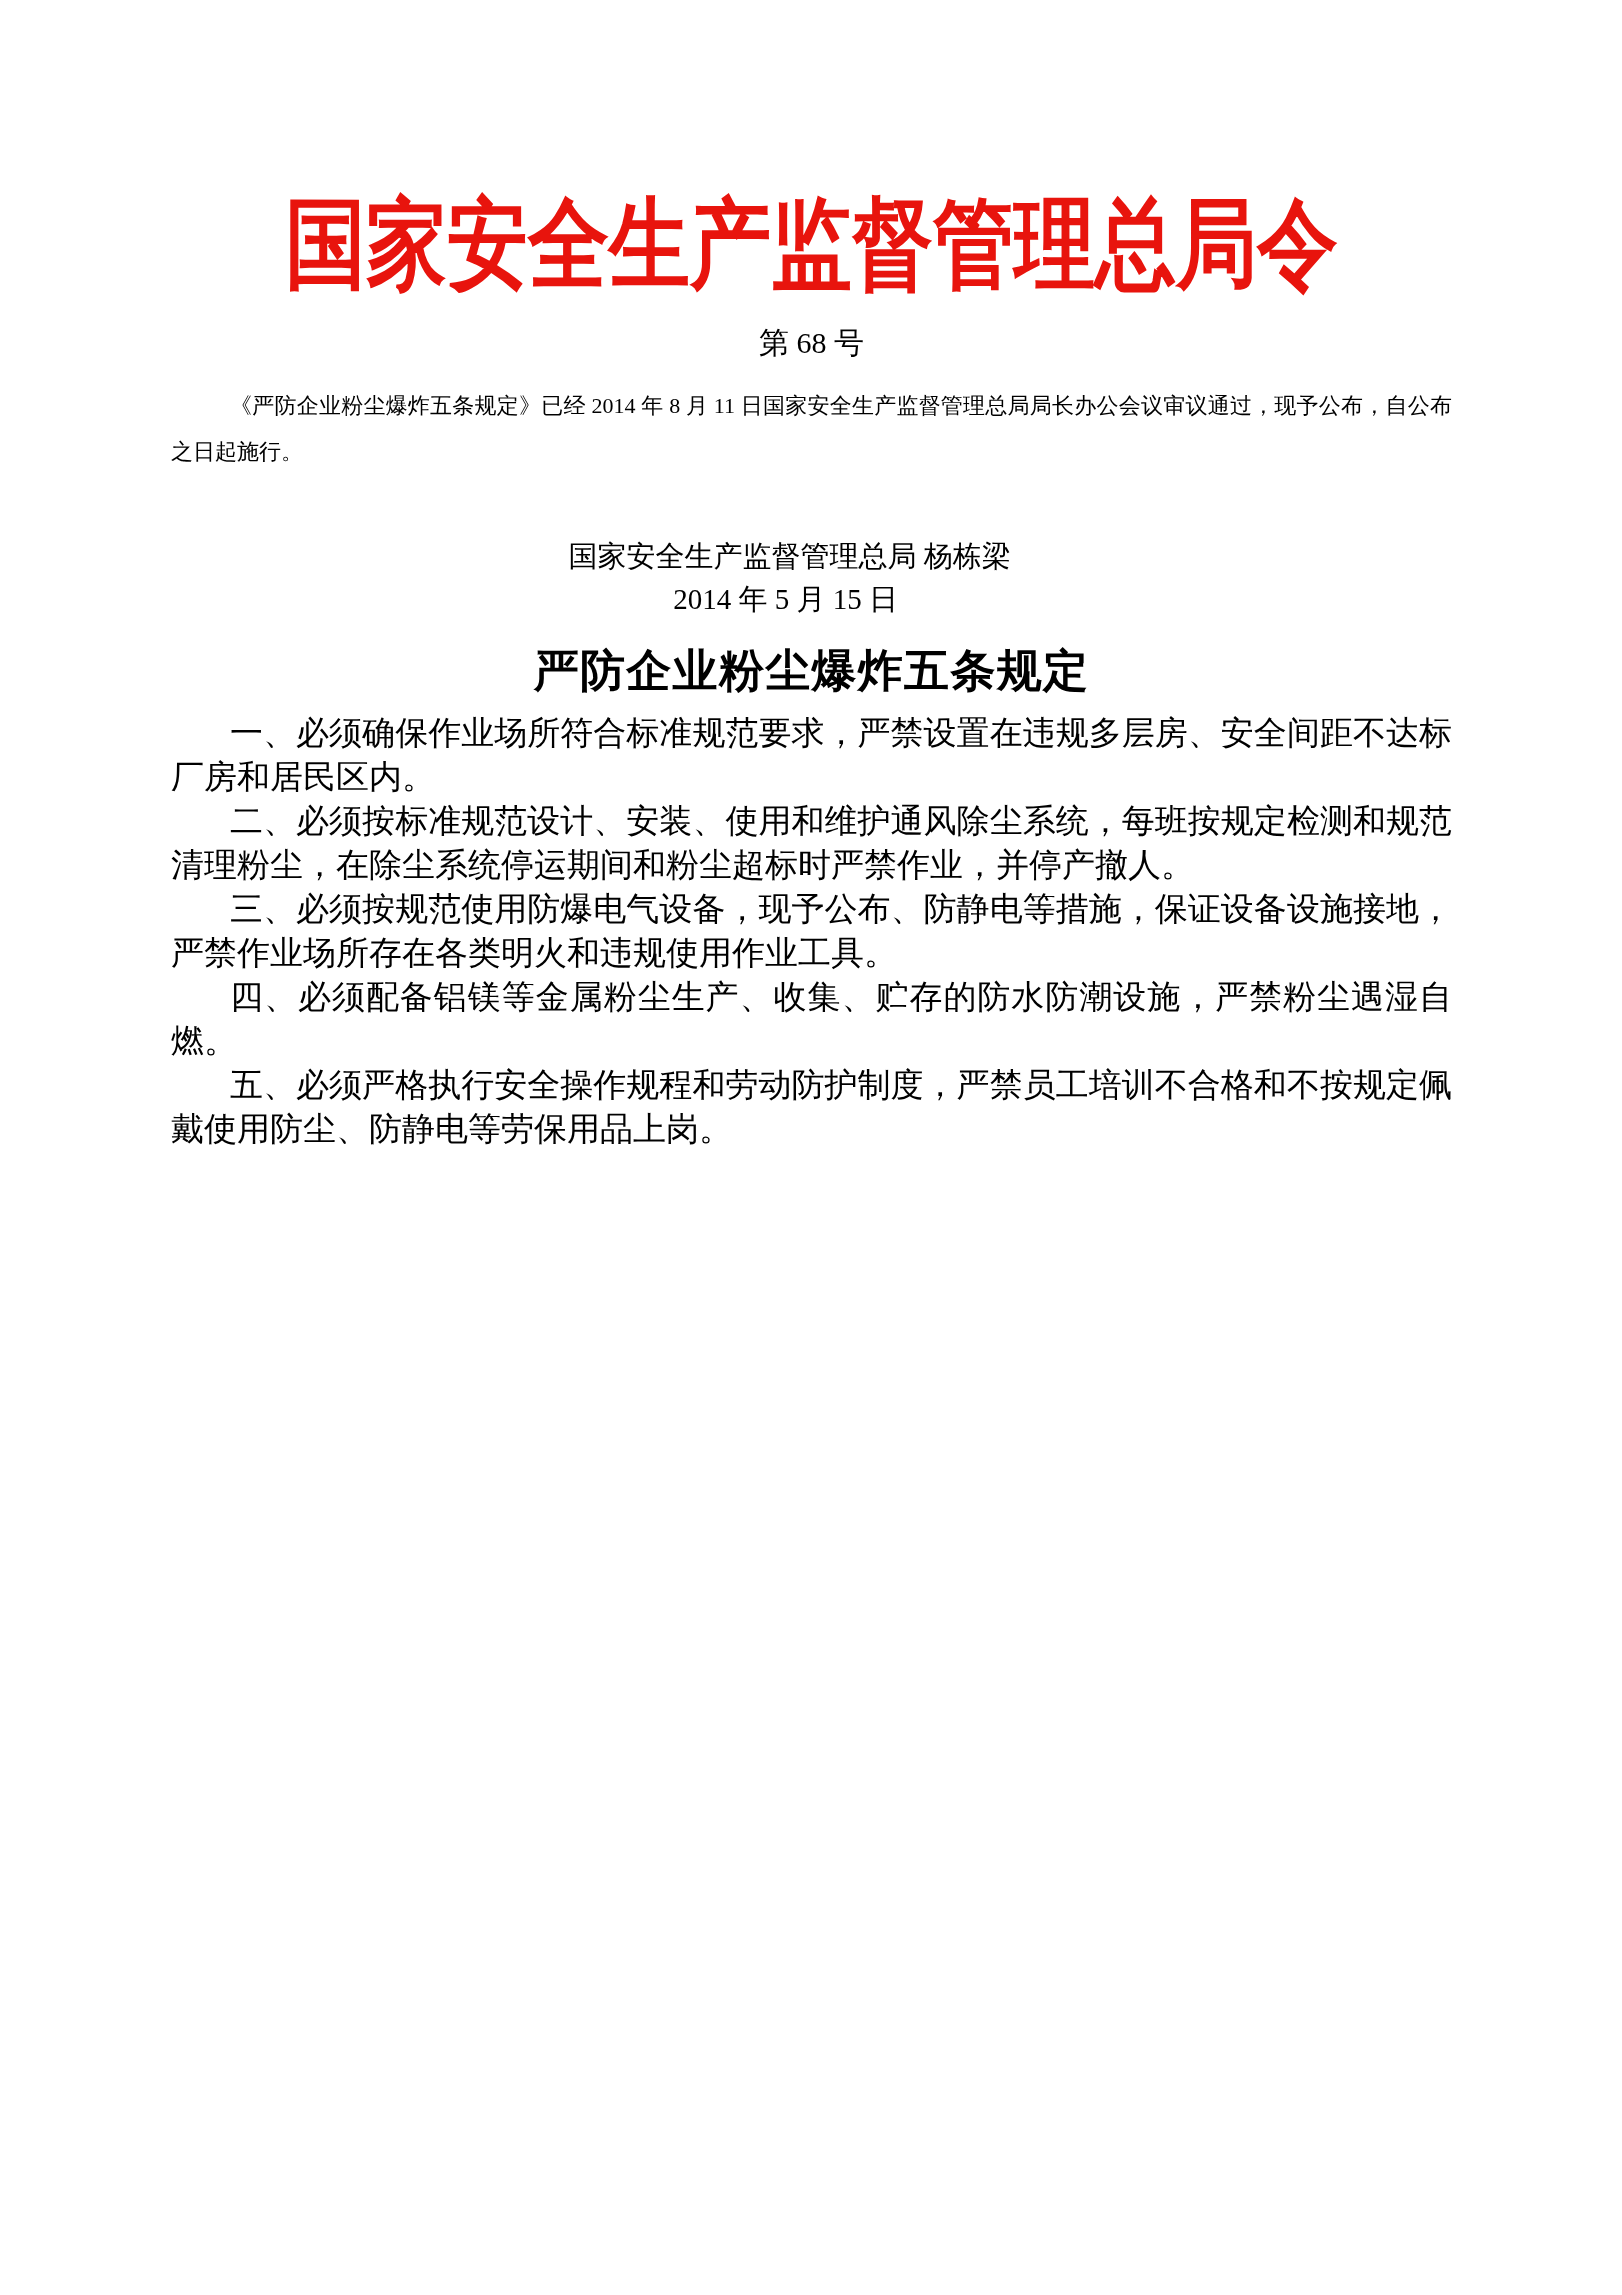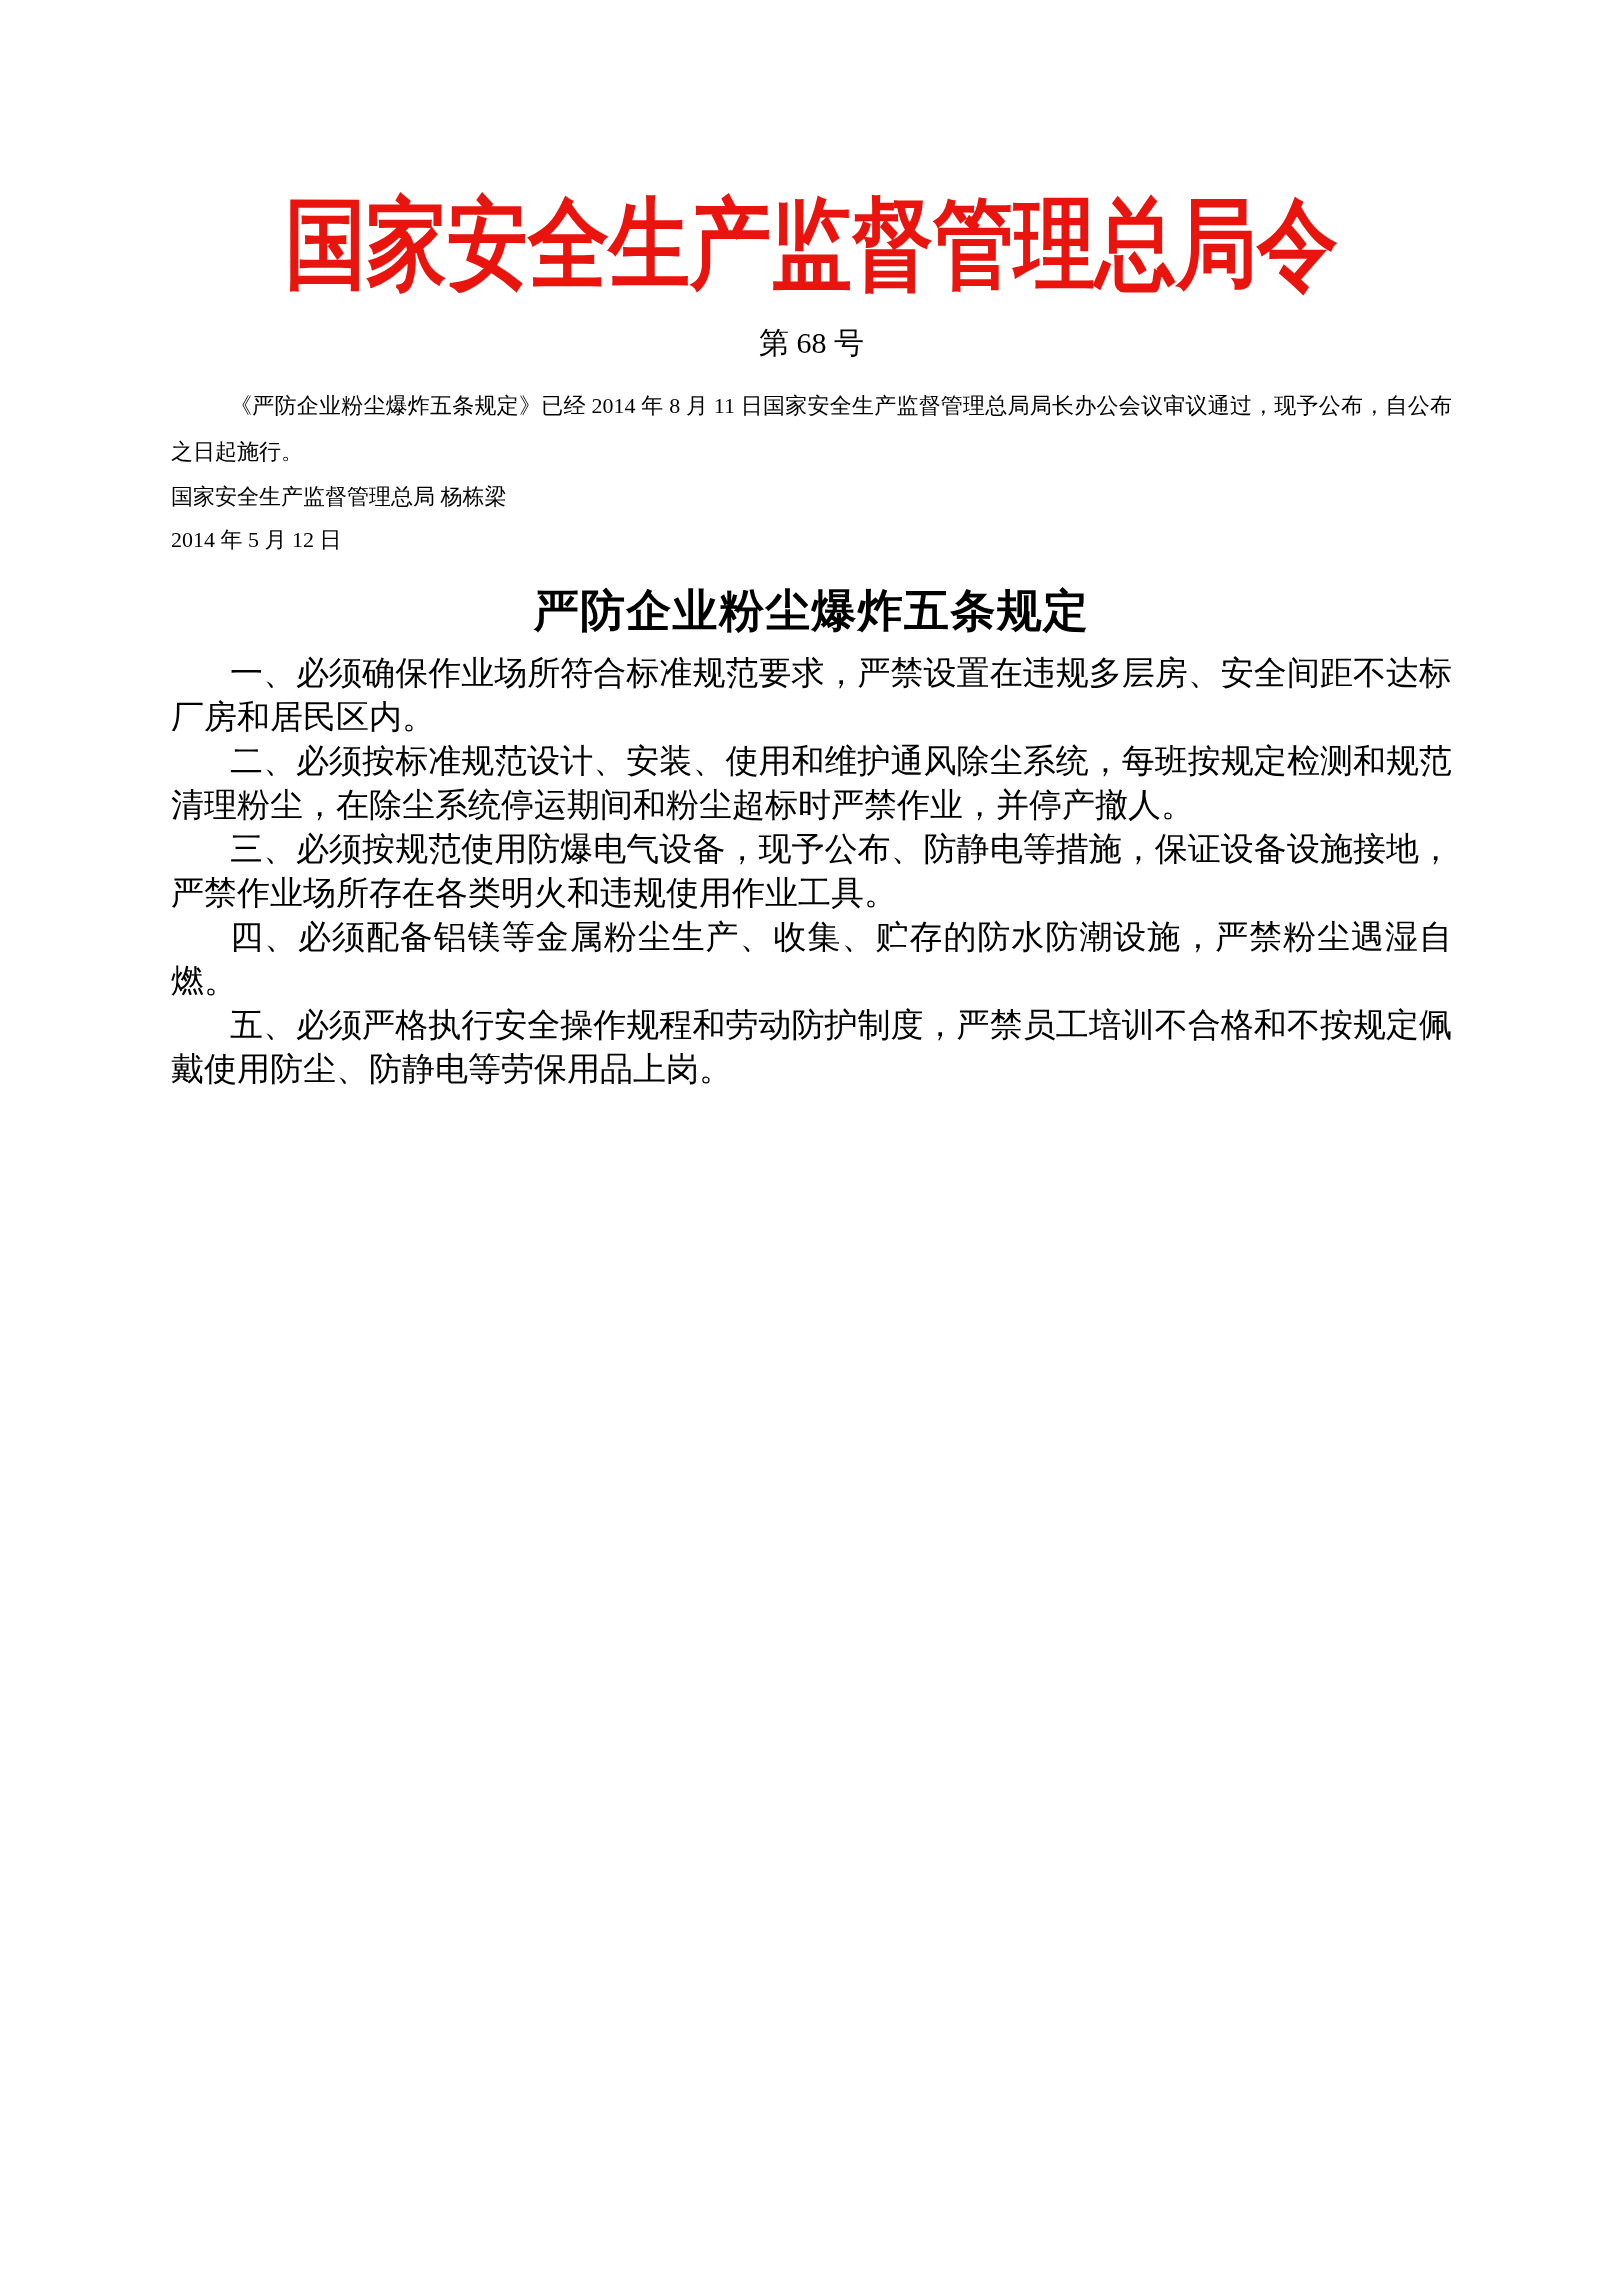--- a/index.html
+++ b/index.html
@@ -45,22 +45,23 @@
   .preamble {
     margin-top: 21px;
     font-size: 22px;
     line-height: 46px;
     text-indent: 59px;
     text-align: justify;
   }
 
   
   .sig-block {
-    text-align: left;
-    font-size: 22px;
+    margin-top: 60px;
+    text-align: center;
+    font-size: 29px;
     line-height: 43px;
   }
   .sig-block .signer { padding-right: 44px; }
   .sig-block .sign-date { padding-right: 52px; }
 
   
   .reg-title {
     margin-top: 18.3px;
     text-align: center;
     font-family: "Liberation Sans", "DejaVu Sans", sans-serif;
@@ -86,21 +87,21 @@
   <div class="content">
 
     <div class="agency-title">国家安全生产监督管理总局令</div>
 
     <div class="order-no">第 68 号</div>
 
     <p class="preamble">《严防企业粉尘爆炸五条规定》已经 2014 年 8 月 11 日国家安全生产监督管理总局局长办公会议审议通过，现予公布，自公布之日起施行。</p>
 
     <div class="sig-block">
       <div class="signer">国家安全生产监督管理总局 杨栋梁</div>
-      <div class="sign-date">2014 年 5 月 12 日</div>
+      <div class="sign-date">2014 年 5 月 15 日</div>
     </div>
 
     <div class="reg-title">严防企业粉尘爆炸五条规定</div>
 
     <div class="items">
       <p class="item">一、必须确保作业场所符合标准规范要求，严禁设置在违规多层房、安全间距不达标厂房和居民区内。</p>
       <p class="item">二、必须按标准规范设计、安装、使用和维护通风除尘系统，每班按规定检测和规范清理粉尘，在除尘系统停运期间和粉尘超标时严禁作业，并停产撤人。</p>
       <p class="item">三、必须按规范使用防爆电气设备，现予公布、防静电等措施，保证设备设施接地，严禁作业场所存在各类明火和违规使用作业工具。</p>
       <p class="item">四、必须配备铝镁等金属粉尘生产、收集、贮存的防水防潮设施，严禁粉尘遇湿自燃。</p>
       <p class="item">五、必须严格执行安全操作规程和劳动防护制度，严禁员工培训不合格和不按规定佩戴使用防尘、防静电等劳保用品上岗。</p>

